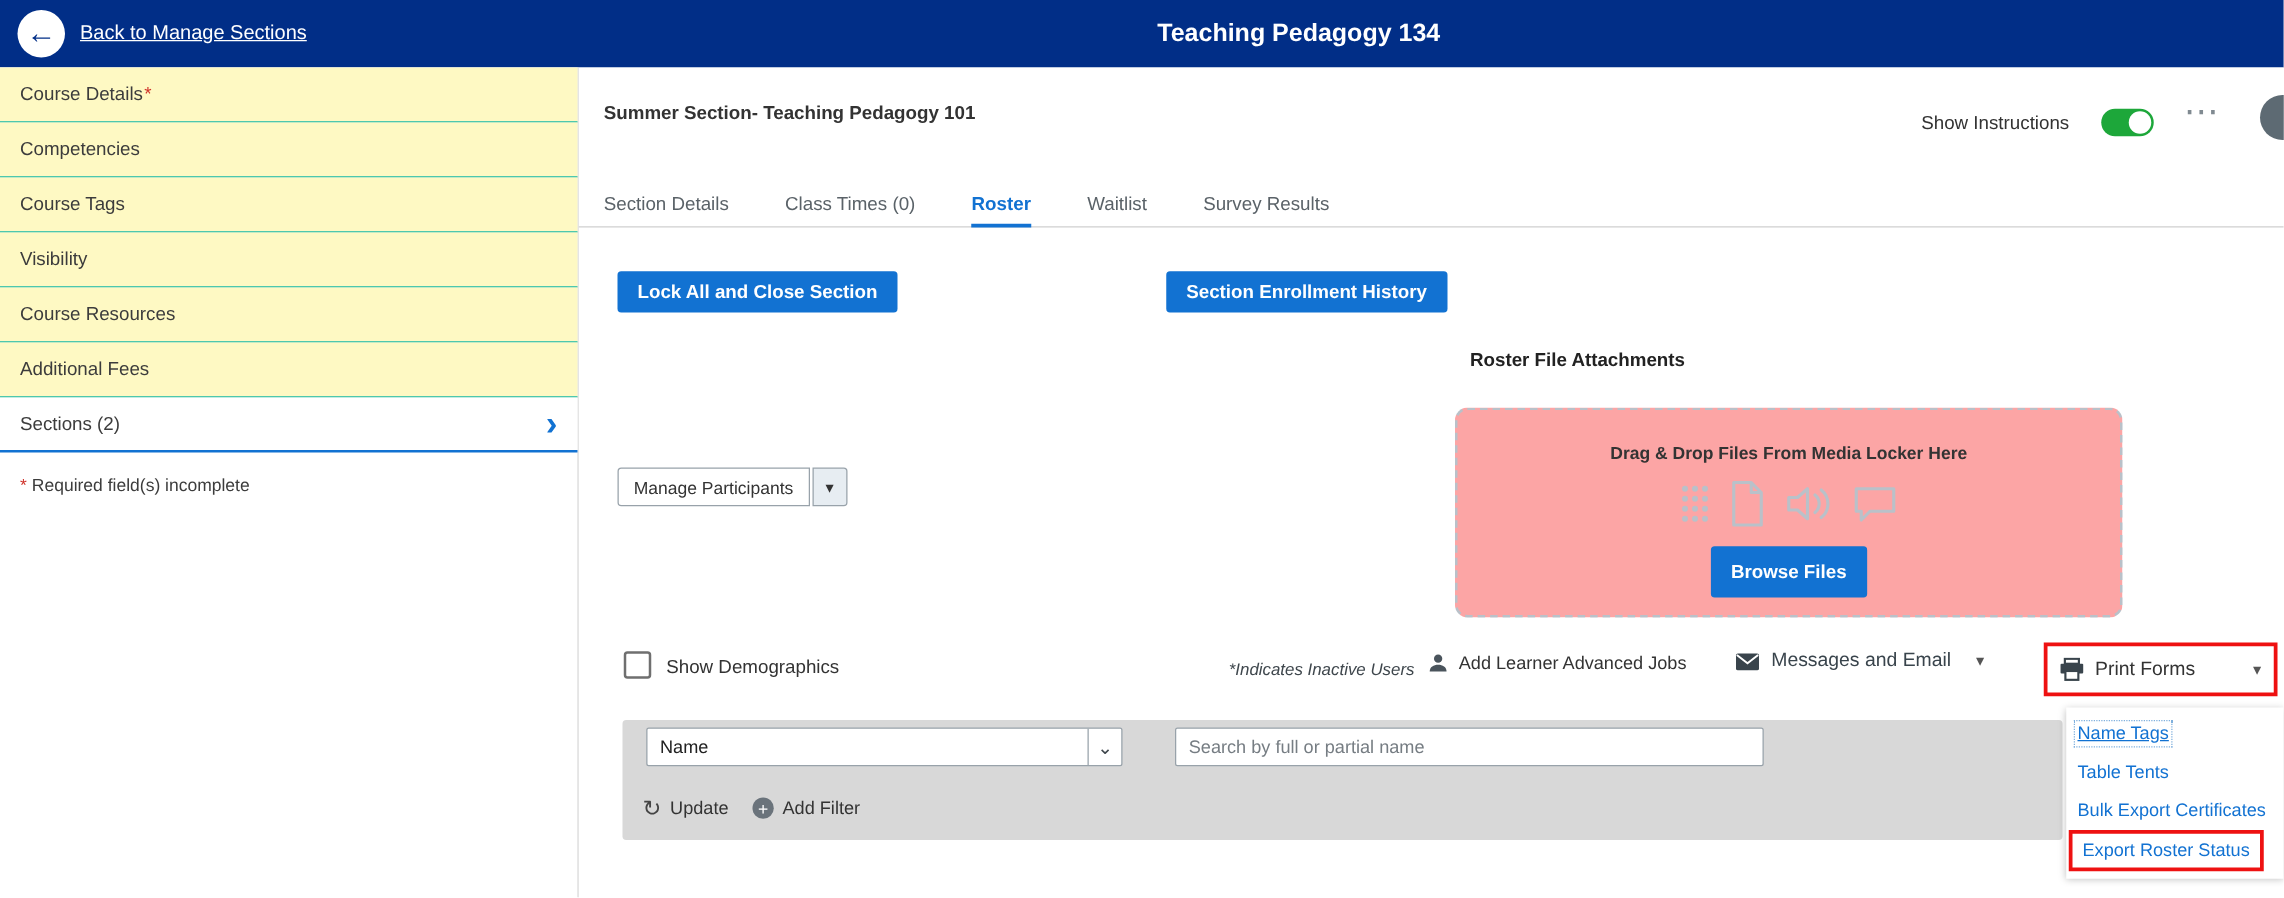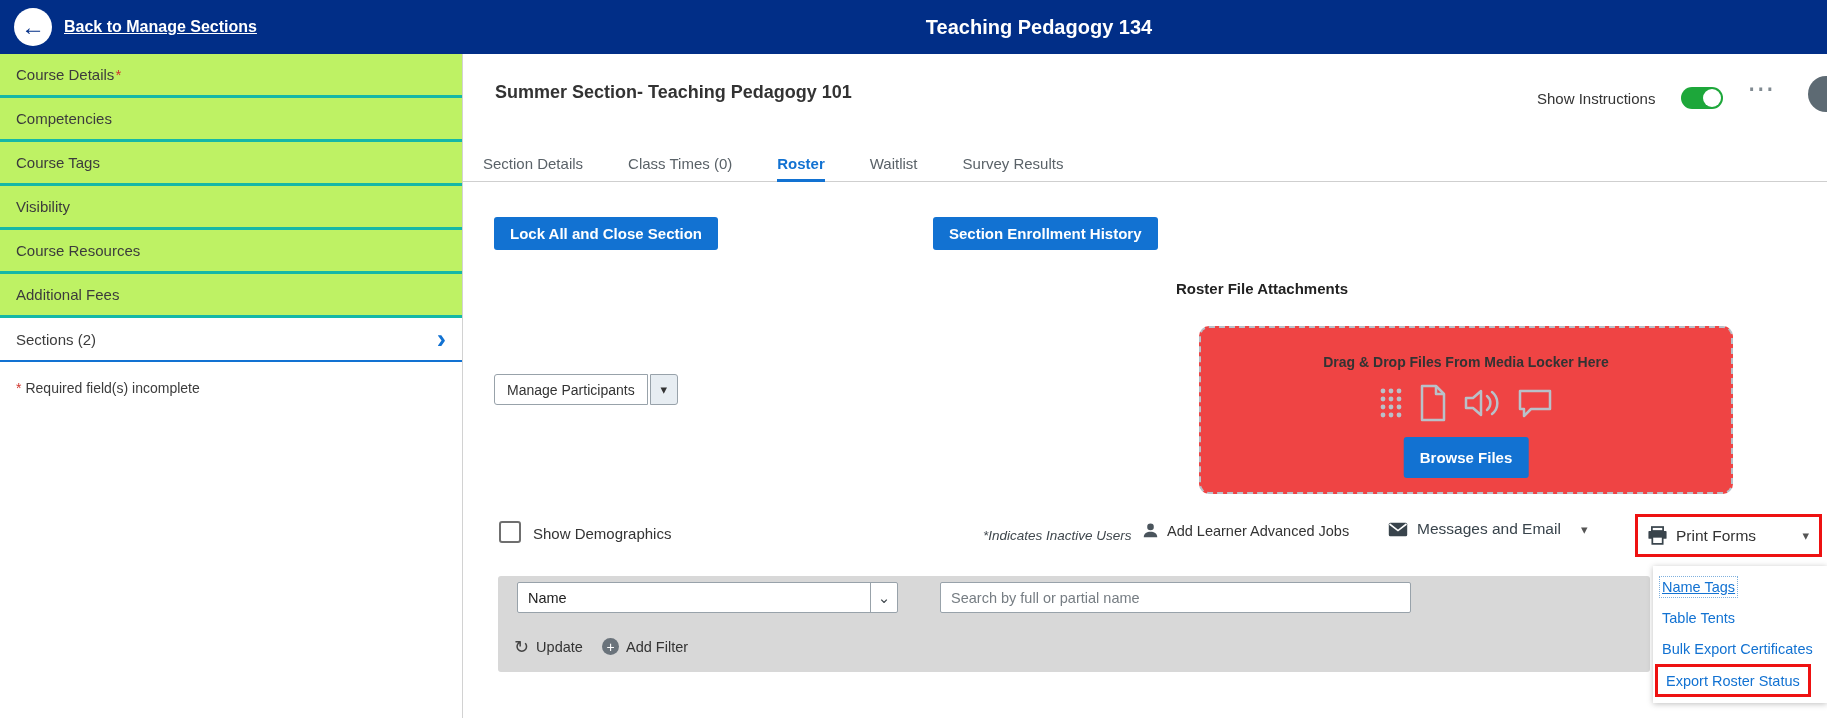--- a/index.html
+++ b/index.html
@@ -5,56 +5,56 @@
   * { margin:0; padding:0; box-sizing:border-box; }
   html,body { width:1827px; height:718px; }
   body { font-family:"Liberation Sans","DejaVu Sans",sans-serif; background:#fff; overflow:hidden; }
   #app { position:relative; width:1827px; height:718px; background:#fff; }
 
   
   .header { position:absolute; top:0; left:0; width:100%; height:54px; background:#012e87; }
   .back-circle { position:absolute; left:14px; top:8px; width:38px; height:38px; border-radius:50%; background:#fff;
     display:flex; align-items:center; justify-content:center; color:#012e87; font-size:24px; font-weight:bold; cursor:pointer; }
   .back-link { position:absolute; left:64px; top:50%; transform:translateY(-50%); color:#fff; font-size:16px;
-    font-weight:bold; text-decoration:underline; cursor:pointer; white-space:nowrap; }
+    font-weight:normal; text-decoration:underline; cursor:pointer; white-space:nowrap; }
   .header-title { position:absolute; left:1039px; top:50%; transform:translate(-50%,-50%); color:#fff; font-size:20px;
     font-weight:bold; white-space:nowrap; }
 
   
   .sidebar { position:absolute; left:0; top:54px; width:463px; height:664px; background:#fff; border-right:1px solid #d2d2d2; }
-  .side-item { height:44px; display:flex; align-items:center; padding:0 16px; background:#bef264;
-    border-bottom:3px solid #14b8a6; font-size:15px; color:#3c3c3c; cursor:pointer; }
+  .side-item { height:44px; display:flex; align-items:center; padding:0 16px; background:#fef9c3;
+    border-bottom:1px solid #14b8a6; font-size:15px; color:#3c3c3c; cursor:pointer; }
   .side-item.selected { background:#fff; border-bottom:2px solid #1272d2; }
   .req-mark { color:#d0342c; margin-left:1px; }
   .side-chevron { margin-left:auto; color:#1272d2; font-size:28px; line-height:20px; font-weight:bold; }
   .side-note { margin:18px 16px 0; font-size:14px; color:#3c3c3c; }
   .side-note .note-mark { color:#d0342c; margin-right:4px; }
 
   
   .main { position:absolute; left:463px; top:54px; width:1364px; height:664px; background:#fff; }
-  .page-title { position:absolute; left:32px; top:28px; font-size:18px; font-weight:bold; color:#333; white-space:nowrap; }
+  .page-title { position:absolute; left:20px; top:28px; font-size:15px; font-weight:bold; color:#333; white-space:nowrap; }
   .show-instructions-label { position:absolute; left:1074px; top:36px; font-size:15px; color:#333; }
   .toggle { position:absolute; left:1218px; top:33px; width:42px; height:22px; border-radius:11px; background:#1da73a; cursor:pointer; }
   .toggle .knob { position:absolute; right:2px; top:2px; width:18px; height:18px; border-radius:50%; background:#fff; }
   .ellipsis-btn { position:absolute; left:1284px; top:18px; font-size:28px; color:#808a91; letter-spacing:1px; cursor:pointer; }
   .edge-circle { position:absolute; right:-17px; top:22px; width:36px; height:36px; border-radius:50%; background:#5d6a73; cursor:pointer; }
 
   .tabs-row { position:absolute; left:0; top:95px; width:100%; height:33px; border-bottom:1px solid #cfcfcf;
     display:flex; gap:45px; padding-left:20px; }
   .tab { font-size:15px; color:#5a6268; line-height:30px; height:33px; cursor:pointer; white-space:nowrap; }
   .tab.active { color:#1272d2; font-weight:bold; border-bottom:3px solid #1272d2; }
 
   .btn-primary { position:absolute; height:33px; background:#1272d2; color:#fff; font-weight:bold; font-size:15px;
     border:none; border-radius:3px; padding:0 16px; cursor:pointer; font-family:inherit; white-space:nowrap; }
   .btn-lock { left:31px; top:163px; }
   .btn-history { left:470px; top:163px; }
 
   .attach-heading { position:absolute; left:713px; top:226px; font-size:15px; font-weight:bold; color:#222; }
-  .dropzone { position:absolute; left:736px; top:272px; width:534px; height:168px; border:2px dashed #b9c1c9;
-    border-radius:10px; background:#ef4444; }
+  .dropzone { position:absolute; left:701px; top:272px; width:534px; height:168px; border:2px dashed #b9c1c9;
+    border-radius:10px; background:#fca5a5; }
   .dz-text { margin-top:26px; text-align:center; font-size:14px; font-weight:bold; color:#333; }
   .dz-icons { display:flex; justify-content:center; align-items:center; gap:15px; margin-top:14px; }
   .dz-browse { position:absolute; left:50%; transform:translateX(-50%); bottom:14px; height:41px; background:#1272d2;
     color:#fff; font-size:15px; font-weight:bold; border:none; border-radius:3px; padding:0 16px; cursor:pointer; font-family:inherit; }
 
   .manage-wrap { position:absolute; left:31px; top:320px; height:31px; display:flex; }
   .manage-main { background:#fff; border:1px solid #98a2aa; border-radius:3px 0 0 3px; padding:0 12px; display:flex;
     align-items:center; font-size:14px; color:#333; cursor:pointer; white-space:nowrap; }
   .manage-caret { width:28px; margin-left:2px; background:#e7edf2; border:1px solid #98a2aa; border-radius:0 3px 3px 0;
     display:flex; align-items:center; justify-content:center; color:#333; font-size:13px; cursor:pointer; }

